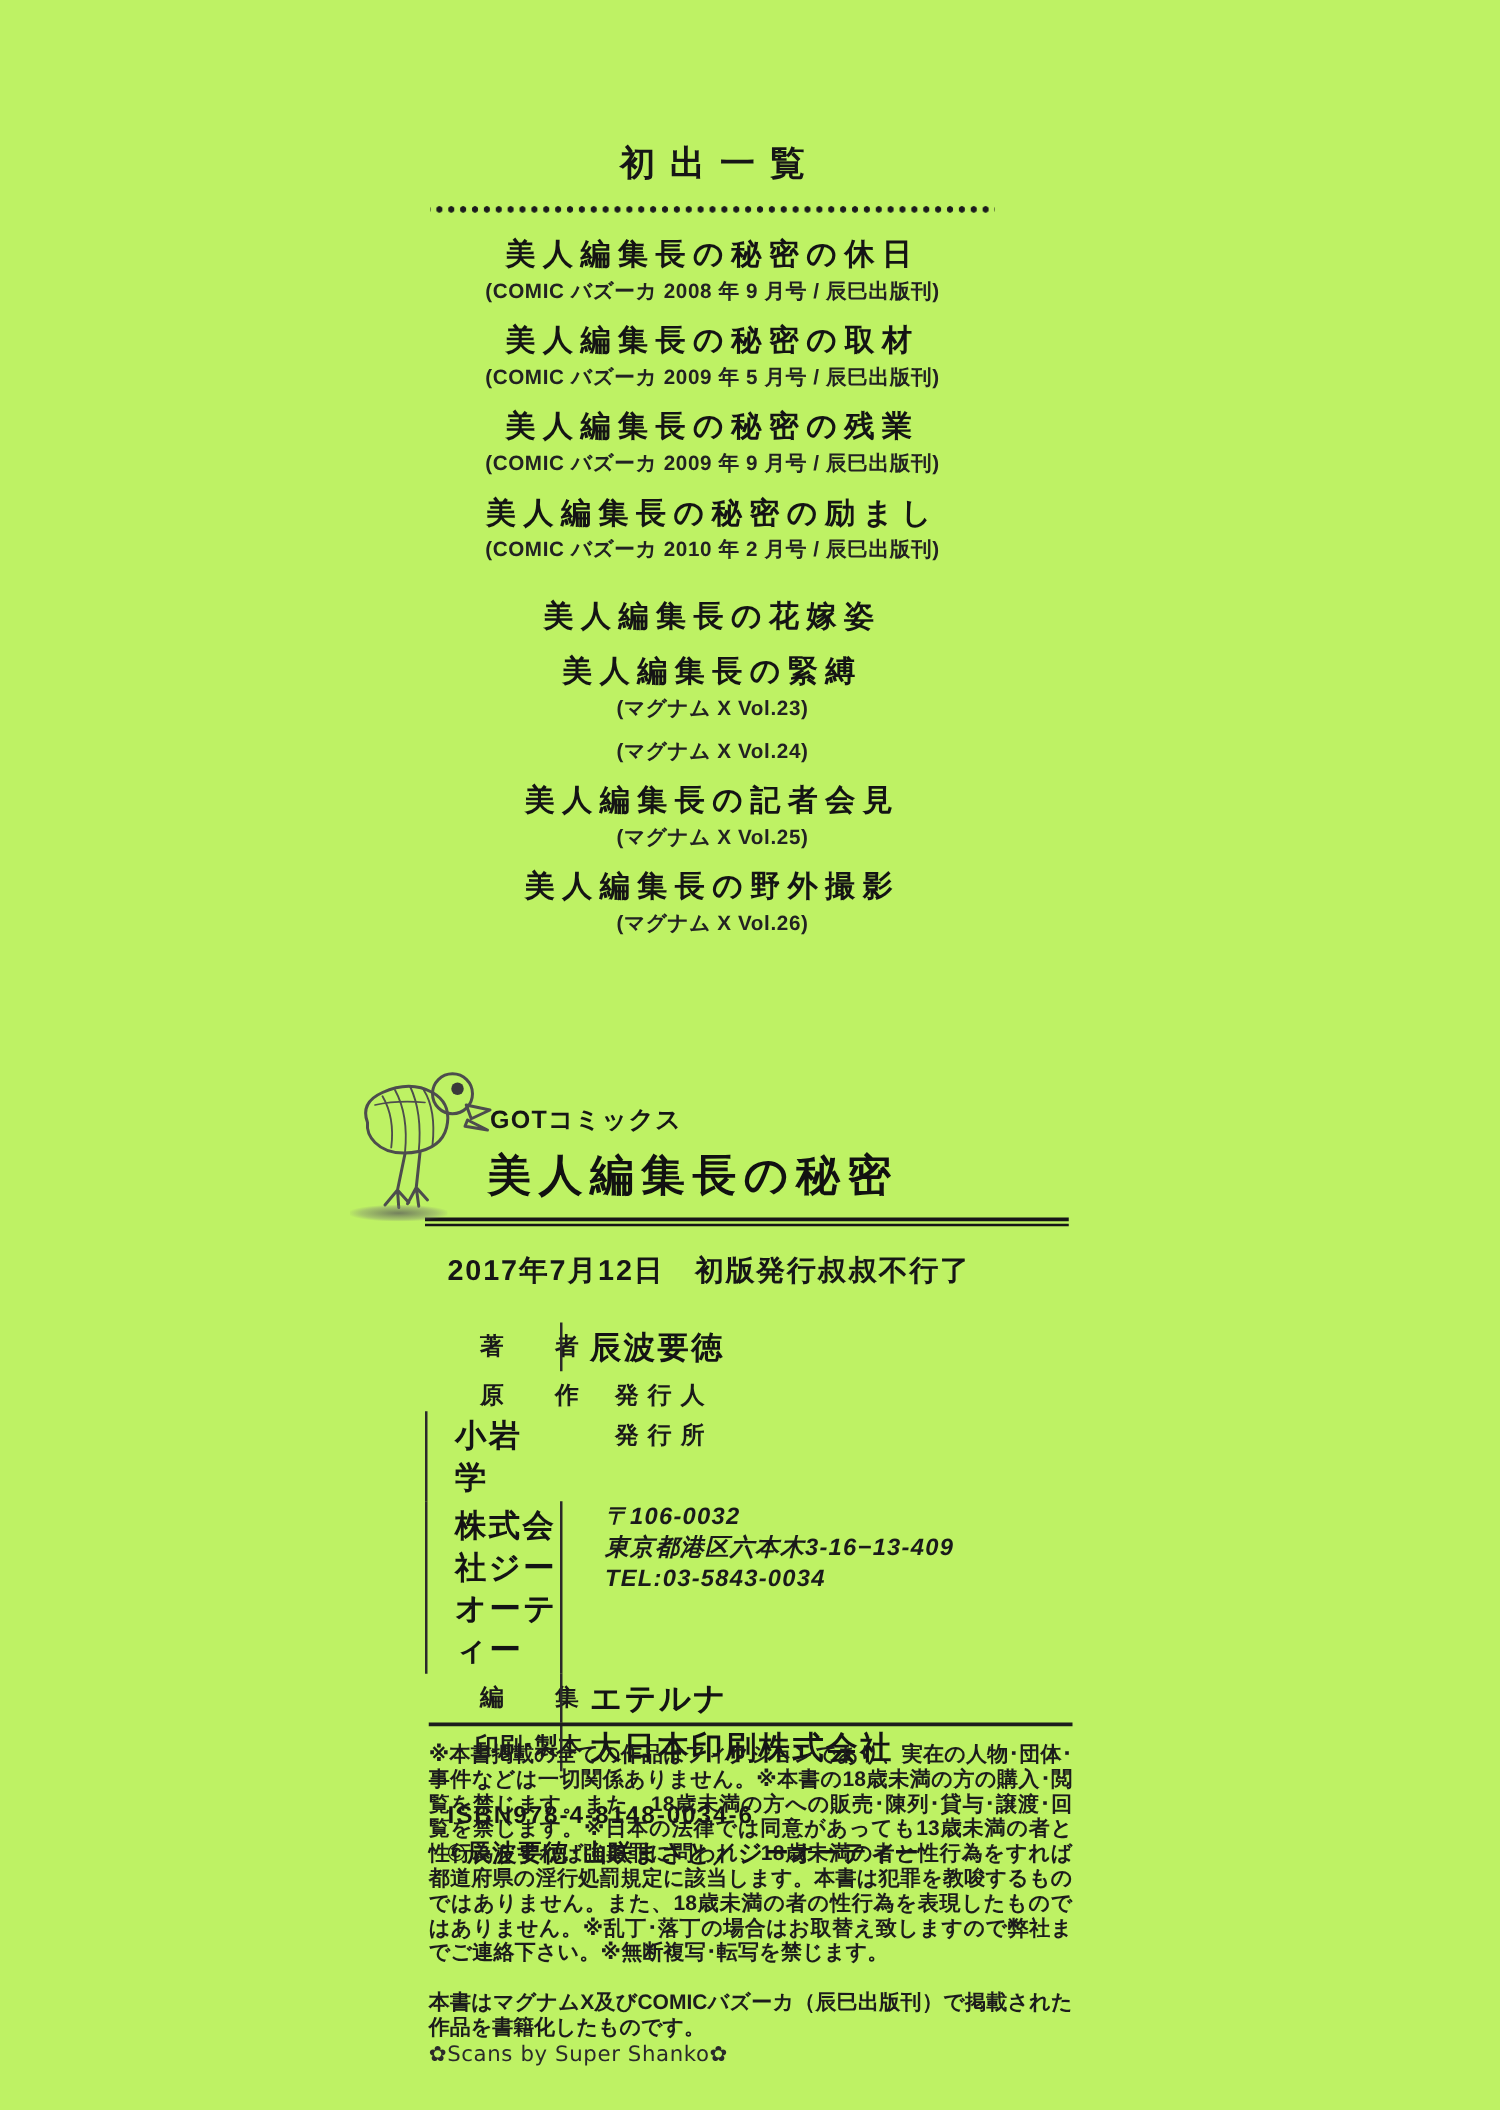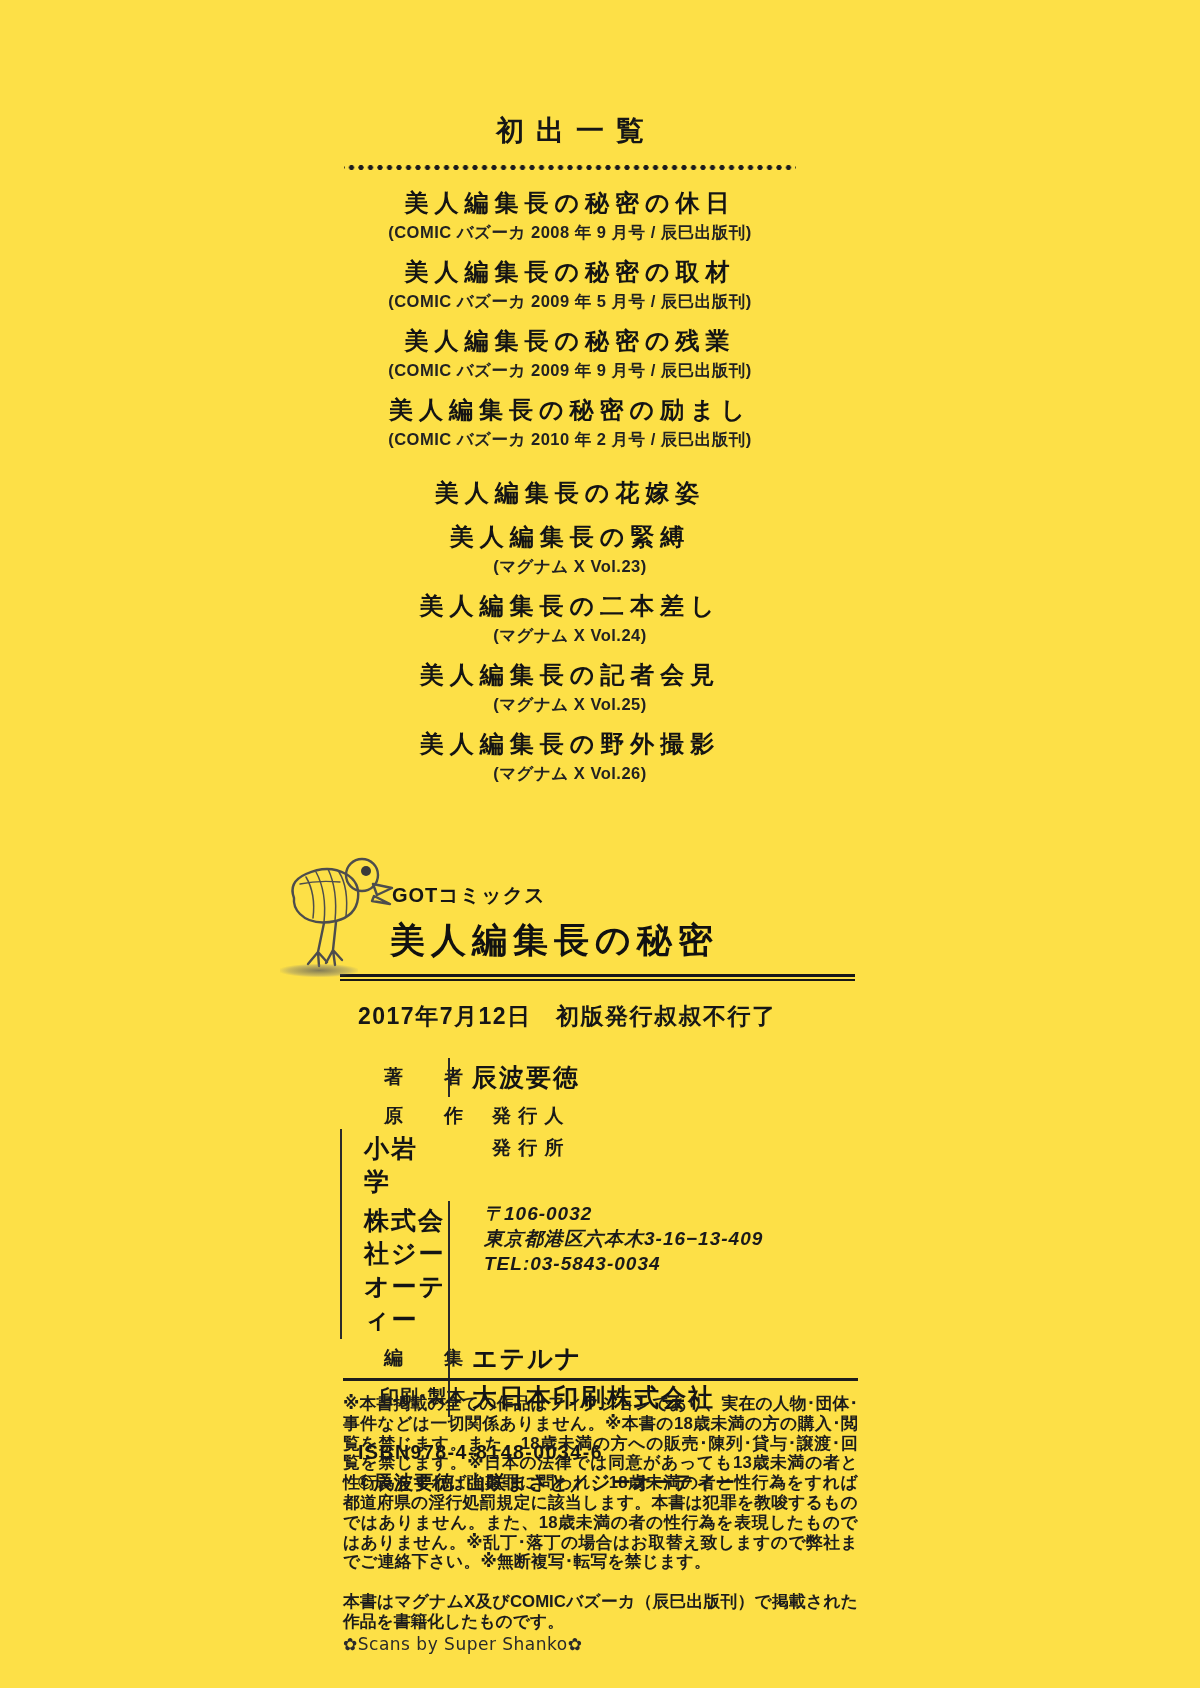--- a/index.html
+++ b/index.html
@@ -1,20 +1,20 @@
 <!DOCTYPE html>
 <html><head>
 <meta charset="utf-8">
 <style>
   * { margin:0; padding:0; box-sizing:border-box; }
   html,body { background:#e8e8e8; }
   body { font-family:"Liberation Sans","DejaVu Sans",sans-serif; }
   .page{
     position:relative; width:1200px; height:1688px;
-    background:#fde047; color:#1a1a1a; margin:0 auto; overflow:hidden;
+    background:#bef264; color:#1a1a1a; margin:0 auto; overflow:hidden;
   }
 
   
   .pub-section{
     position:absolute; left:335px; top:112px; width:470px; text-align:center;
   }
   .pub-title{
     font-size:28px; font-weight:bold; letter-spacing:12px; padding-left:12px;
     color:#161616;
   }
@@ -127,21 +127,20 @@
         <div class="entry">
           <div class="work-title">美人編集長の花嫁姿</div>
         </div>
 
         <div class="entry">
           <div class="work-title">美人編集長の緊縛</div>
           <div class="work-source">(マグナム X Vol.23)</div>
         </div>
 
         <div class="entry">
-          <div class="work-title">美人編集長の二本差し</div>
           <div class="work-source">(マグナム X Vol.24)</div>
         </div>
 
         <div class="entry">
           <div class="work-title">美人編集長の記者会見</div>
           <div class="work-source">(マグナム X Vol.25)</div>
         </div>
 
         <div class="entry">
           <div class="work-title">美人編集長の野外撮影</div>

